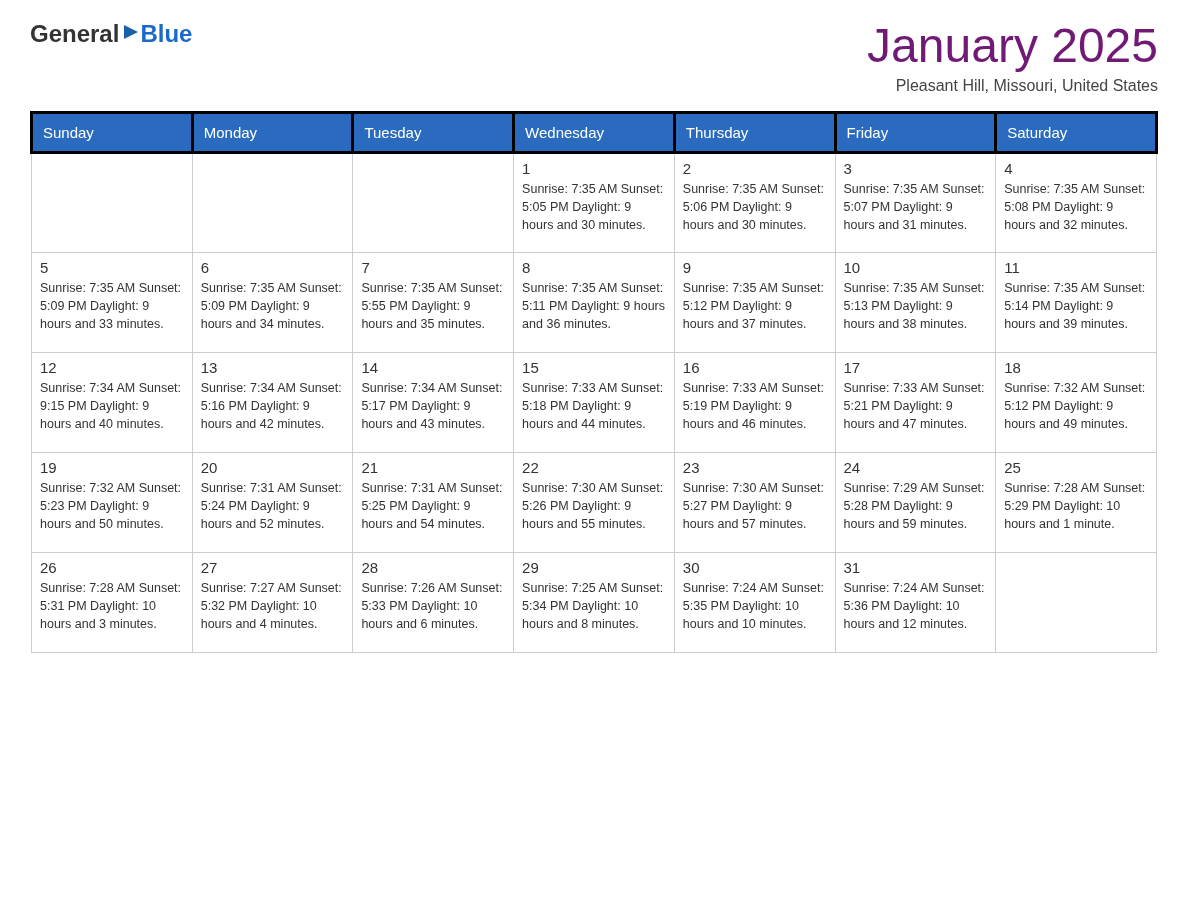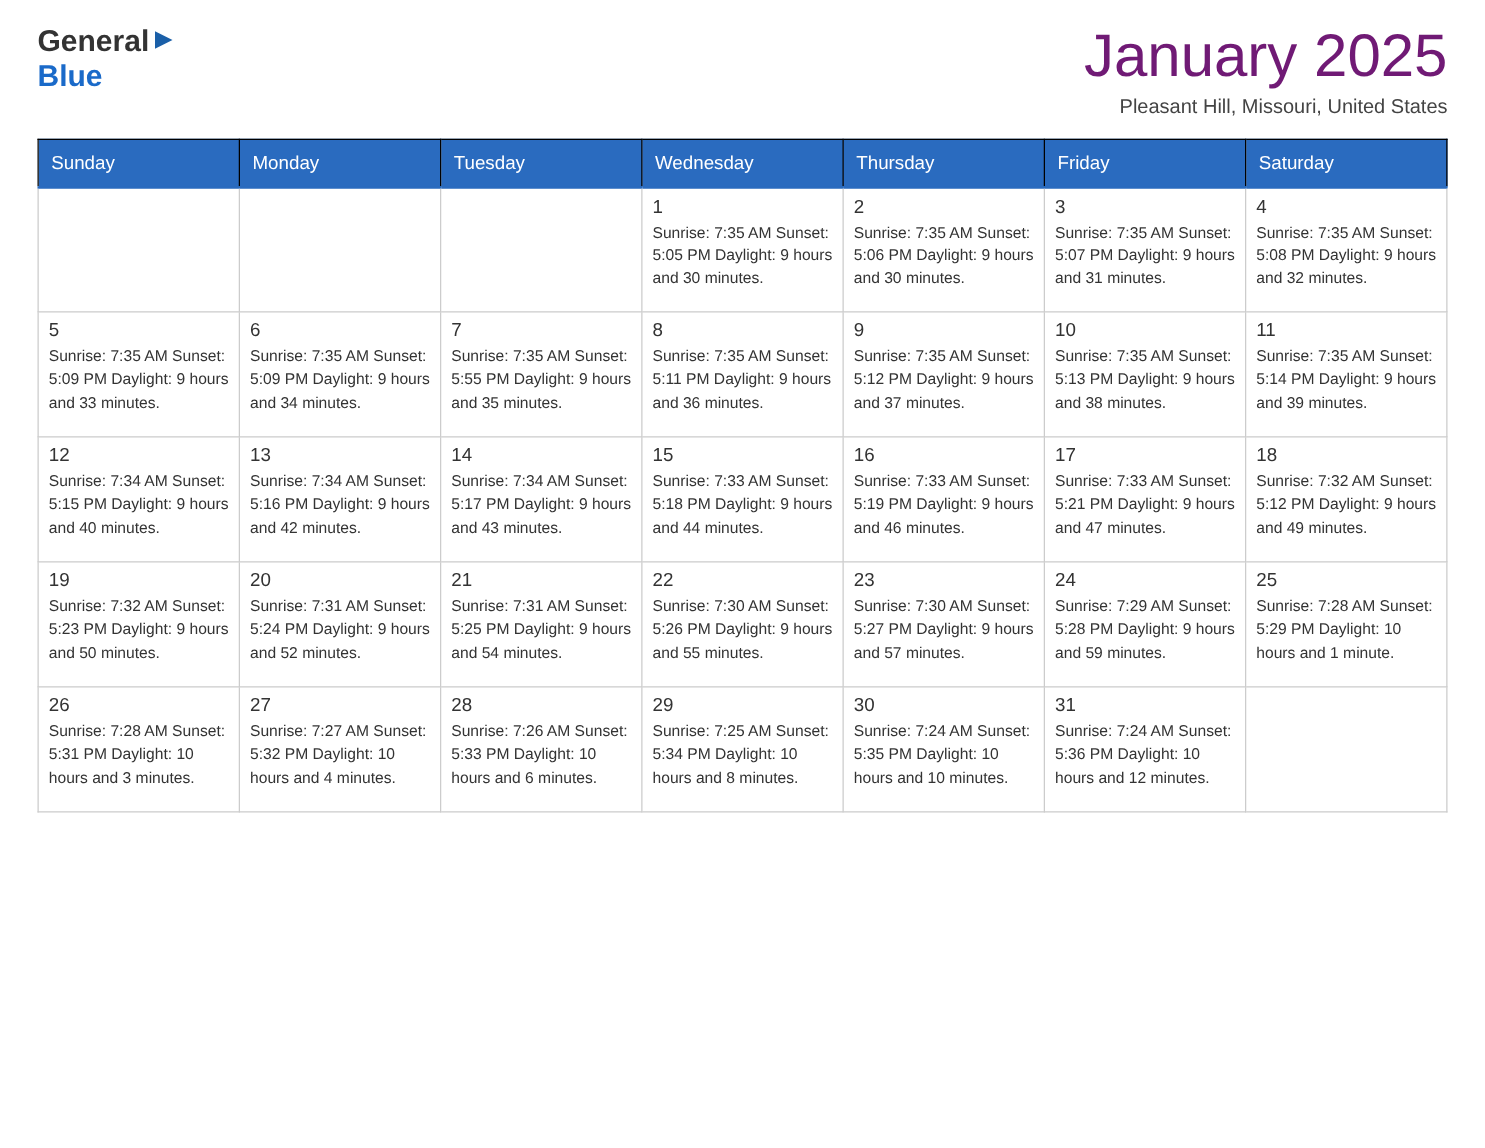--- a/index.html
+++ b/index.html
@@ -12,21 +12,21 @@
       min-height: 918px;
     }
     .header {
       display: flex;
       justify-content: space-between;
       align-items: flex-start;
       margin-bottom: 16px;
     }
     .logo {
       display: flex;
-      flex-direction: column;
+      flex-direction: row;
       align-items: flex-start;
     }
     .title-block {
       text-align: right;
     }
     .month-title {
       font-size: 48px;
       font-weight: normal;
       color: #701a75;
       line-height: 1.1;
@@ -40,21 +40,21 @@
       width: 100%;
       border-collapse: collapse;
     }
     .calendar th {
       background-color: #2a6bbf;
       color: #fff;
       font-size: 15px;
       font-weight: normal;
       padding: 10px 10px;
       text-align: left;
-      border: 1px solid #000000;
+      border: 3px solid #000000;
     }
     .calendar td {
       vertical-align: top;
       border: 1px solid #ccc;
       padding: 6px 8px;
       width: 14.28%;
       height: 100px;
       font-size: 13px;
       color: #333;
     }
@@ -211,21 +211,21 @@
           <div class="day-info">Sunrise: 7:35 AM
 Sunset: 5:14 PM
 Daylight: 9 hours
 and 39 minutes.</div>
         </td>
       </tr>
       <tr>
         <td>
           <span class="day-number">12</span>
           <div class="day-info">Sunrise: 7:34 AM
-Sunset: 5:15 PM
+Sunset: 9:15 PM
 Daylight: 9 hours
 and 40 minutes.</div>
         </td>
         <td>
           <span class="day-number">13</span>
           <div class="day-info">Sunrise: 7:34 AM
 Sunset: 5:16 PM
 Daylight: 9 hours
 and 42 minutes.</div>
         </td>

